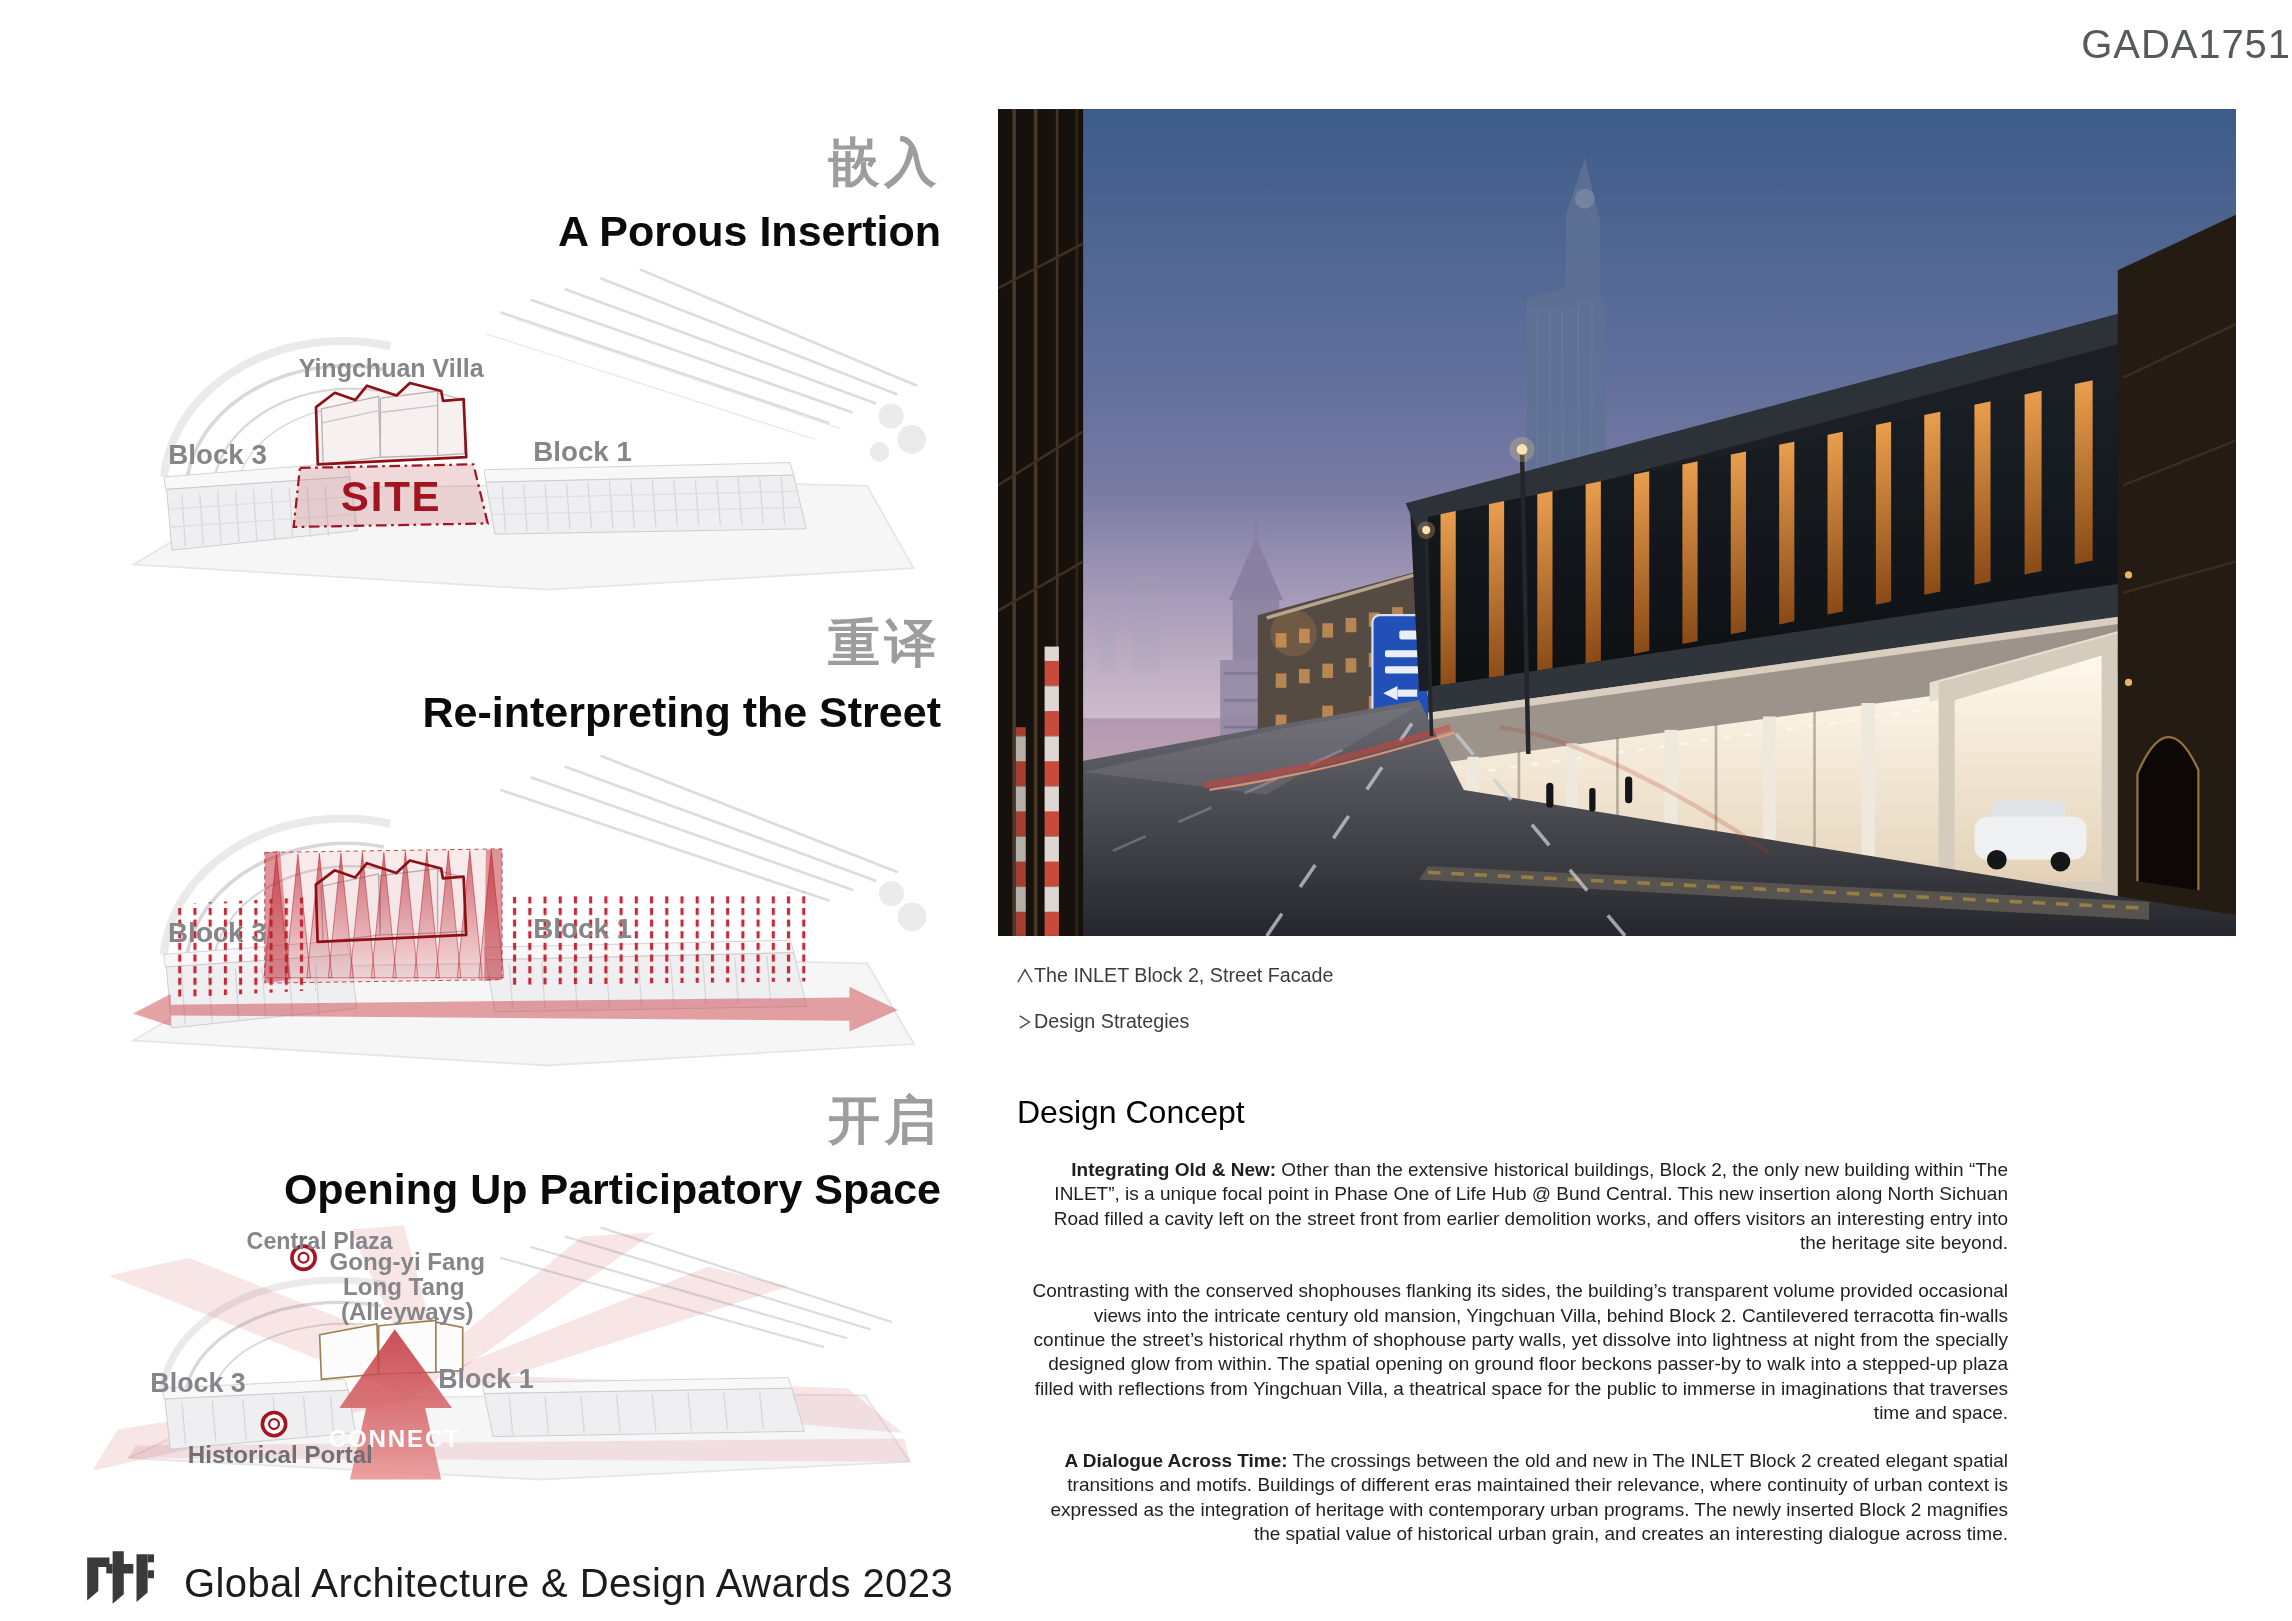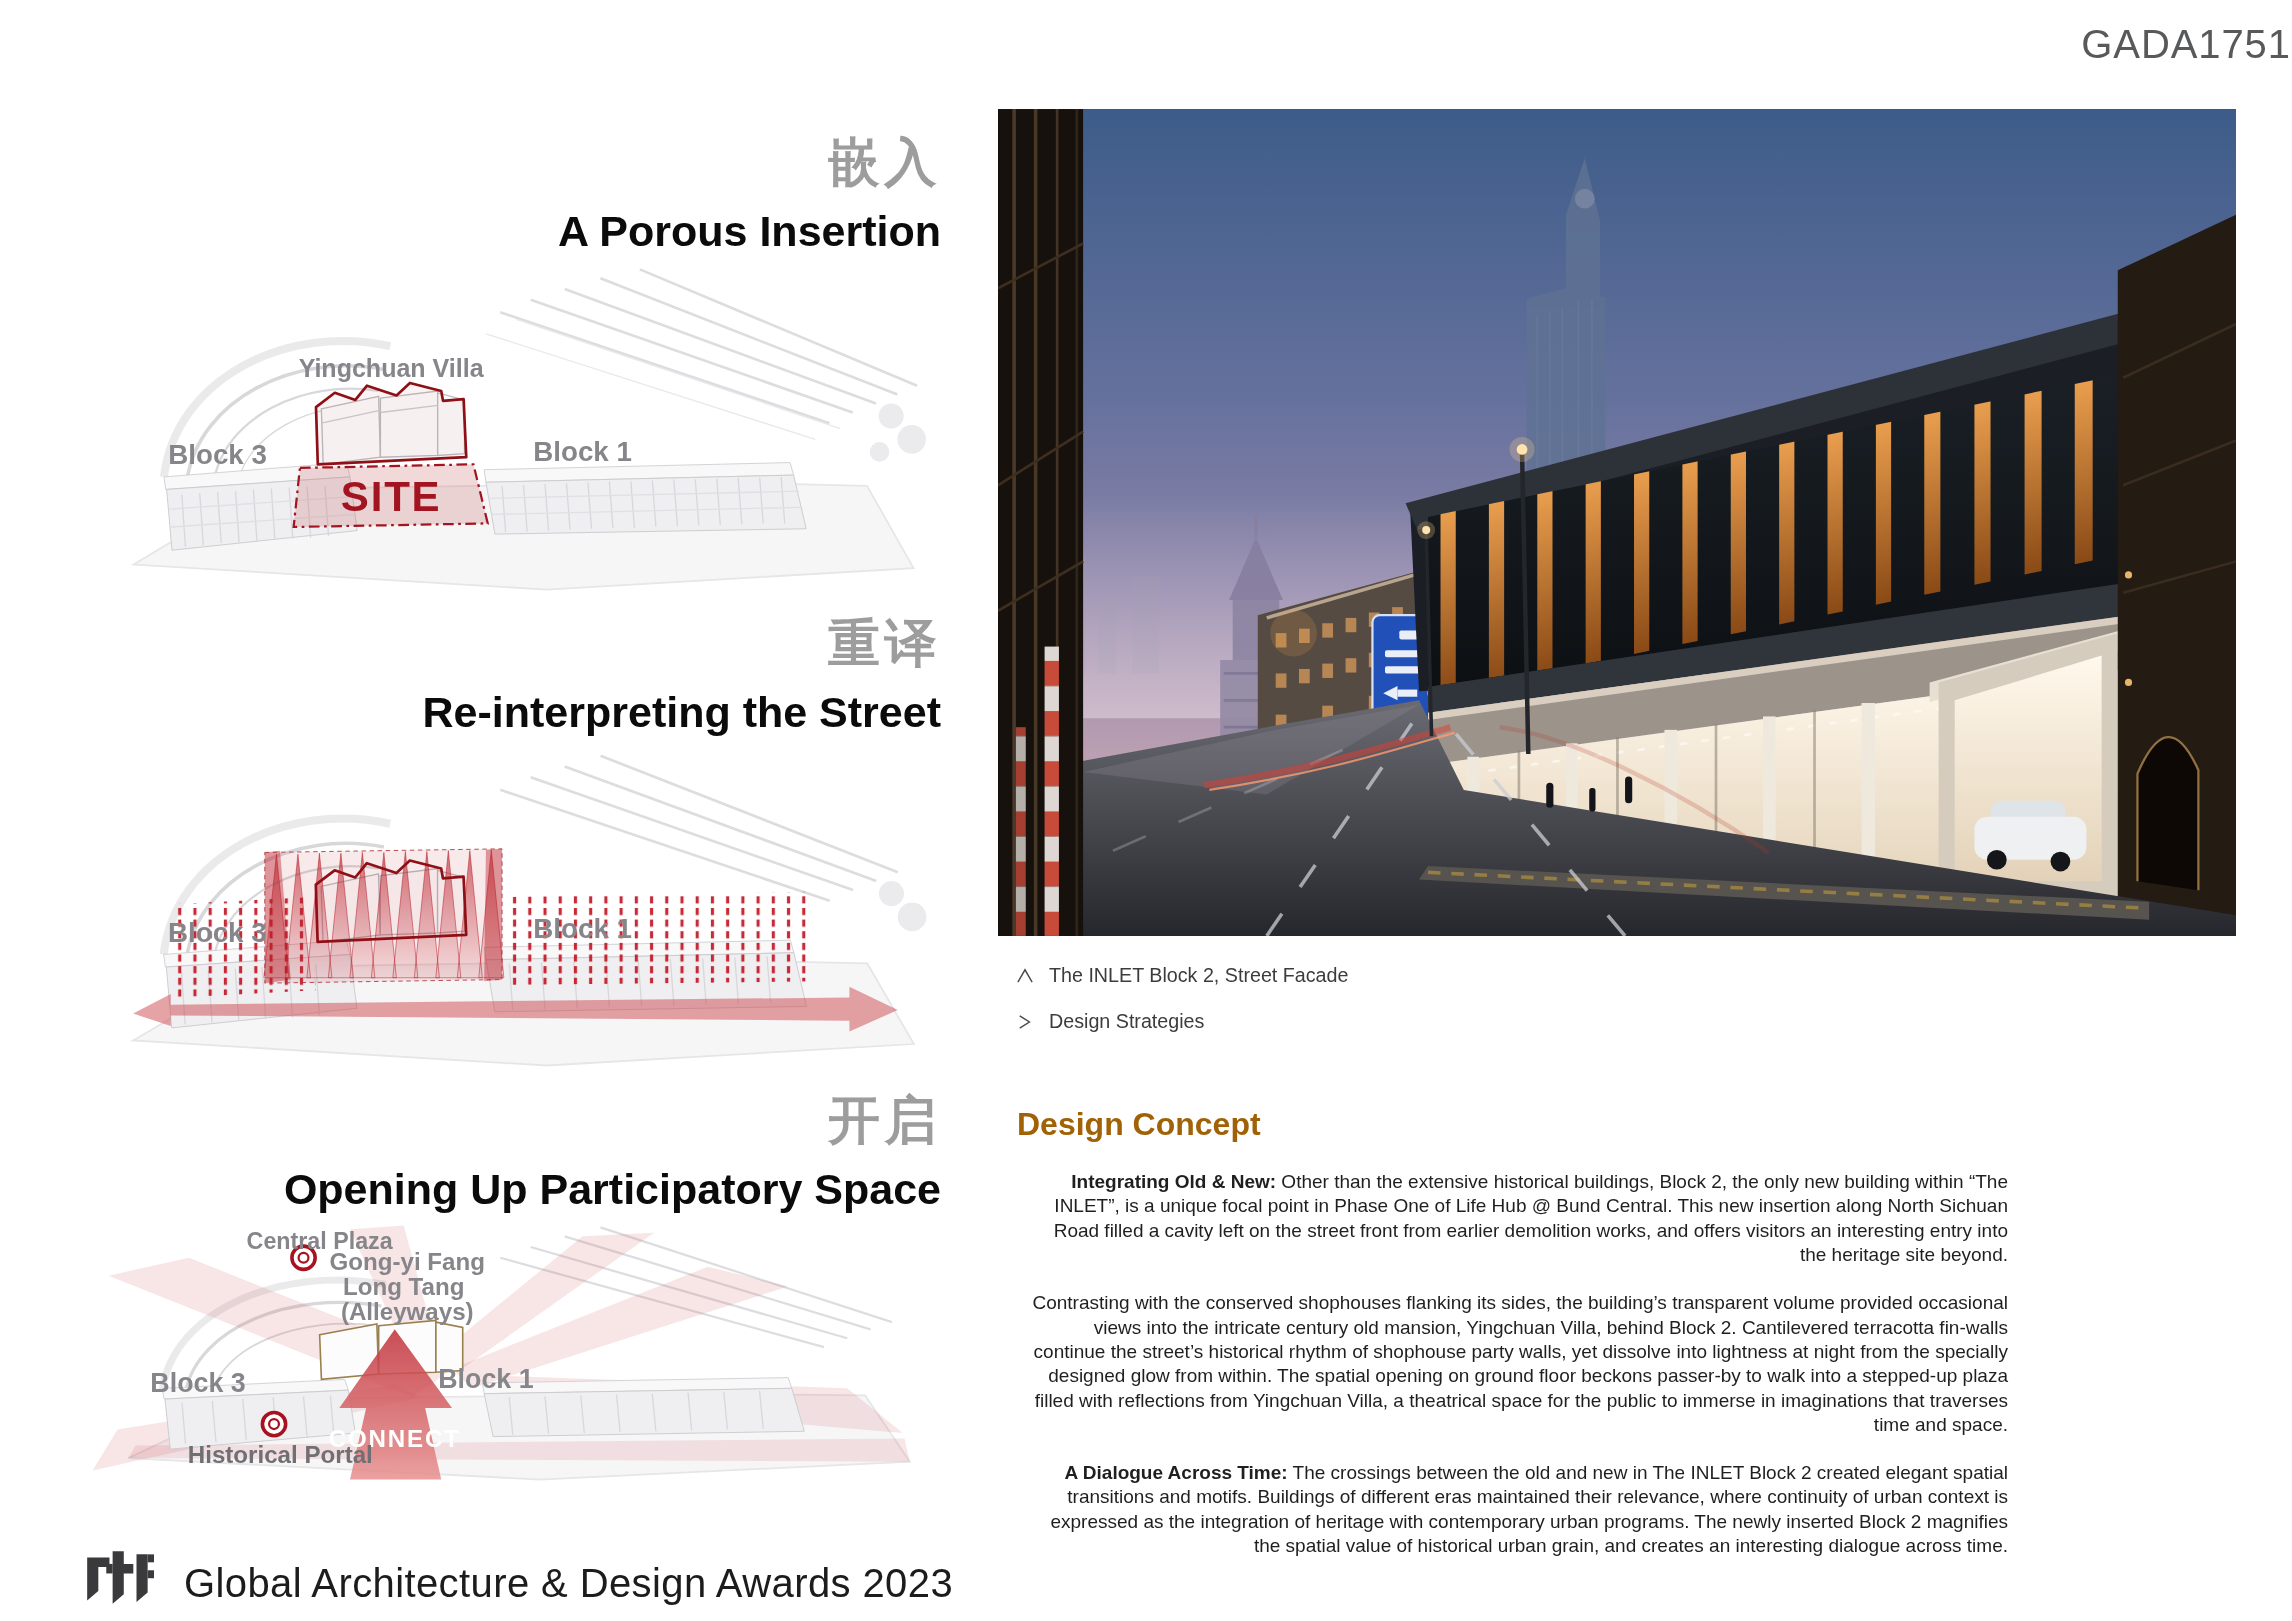--- a/index.html
+++ b/index.html
@@ -14,27 +14,27 @@
   .section{position:absolute;left:81px;width:860px;text-align:right;}
   #sec1{top:133px}#sec2{top:614px}#sec3{top:1091px}
   .zh{font-size:52px;font-weight:bold;color:#9d9d9d;letter-spacing:4.5px;line-height:1.12;}
   .en{font-size:43px;font-weight:bold;color:#0b0b0b;line-height:1.12;margin-top:16px;}
   .diagram{margin:9px auto 0;}
   .dlabel{font-weight:bold;fill:#85858a;}
 
   
   .photo{position:absolute;left:998px;top:109px;width:1238px;height:827px;background:#2a2f3a;overflow:hidden;}
 
-  .caption{position:absolute;left:1016px;display:flex;align-items:center;gap:15px;font-size:19.7px;color:#3c3c3e;}
+  .caption{position:absolute;left:1016px;display:flex;align-items:center;gap:0;font-size:19.7px;color:#3c3c3e;}
   #cap1{top:964px}#cap2{top:1010px}
   .cap-icon{width:18px;height:16px;flex:none}
 
   
   .concept{position:absolute;left:1017px;top:1094px;width:991px;}
-  .concept h2{font-size:32px;margin:12px 0 27px 0;color:#a16207;font-weight:bold;}
+  .concept h2{font-size:32px;margin:0 0 27px 0;color:#000000;font-weight:normal;}
   .concept p{font-size:19px;line-height:1.28;margin:0 0 24px 12px;color:#1f1f20;text-align:right;}
   .lead{font-weight:bold;}
 
   
   .footer{position:absolute;left:84px;top:1549px;display:flex;align-items:center;gap:30px;}
   .award{font-size:40px;color:#1c1c1d;letter-spacing:0.4px;}
 </style>
 </head>
 <body>
 

